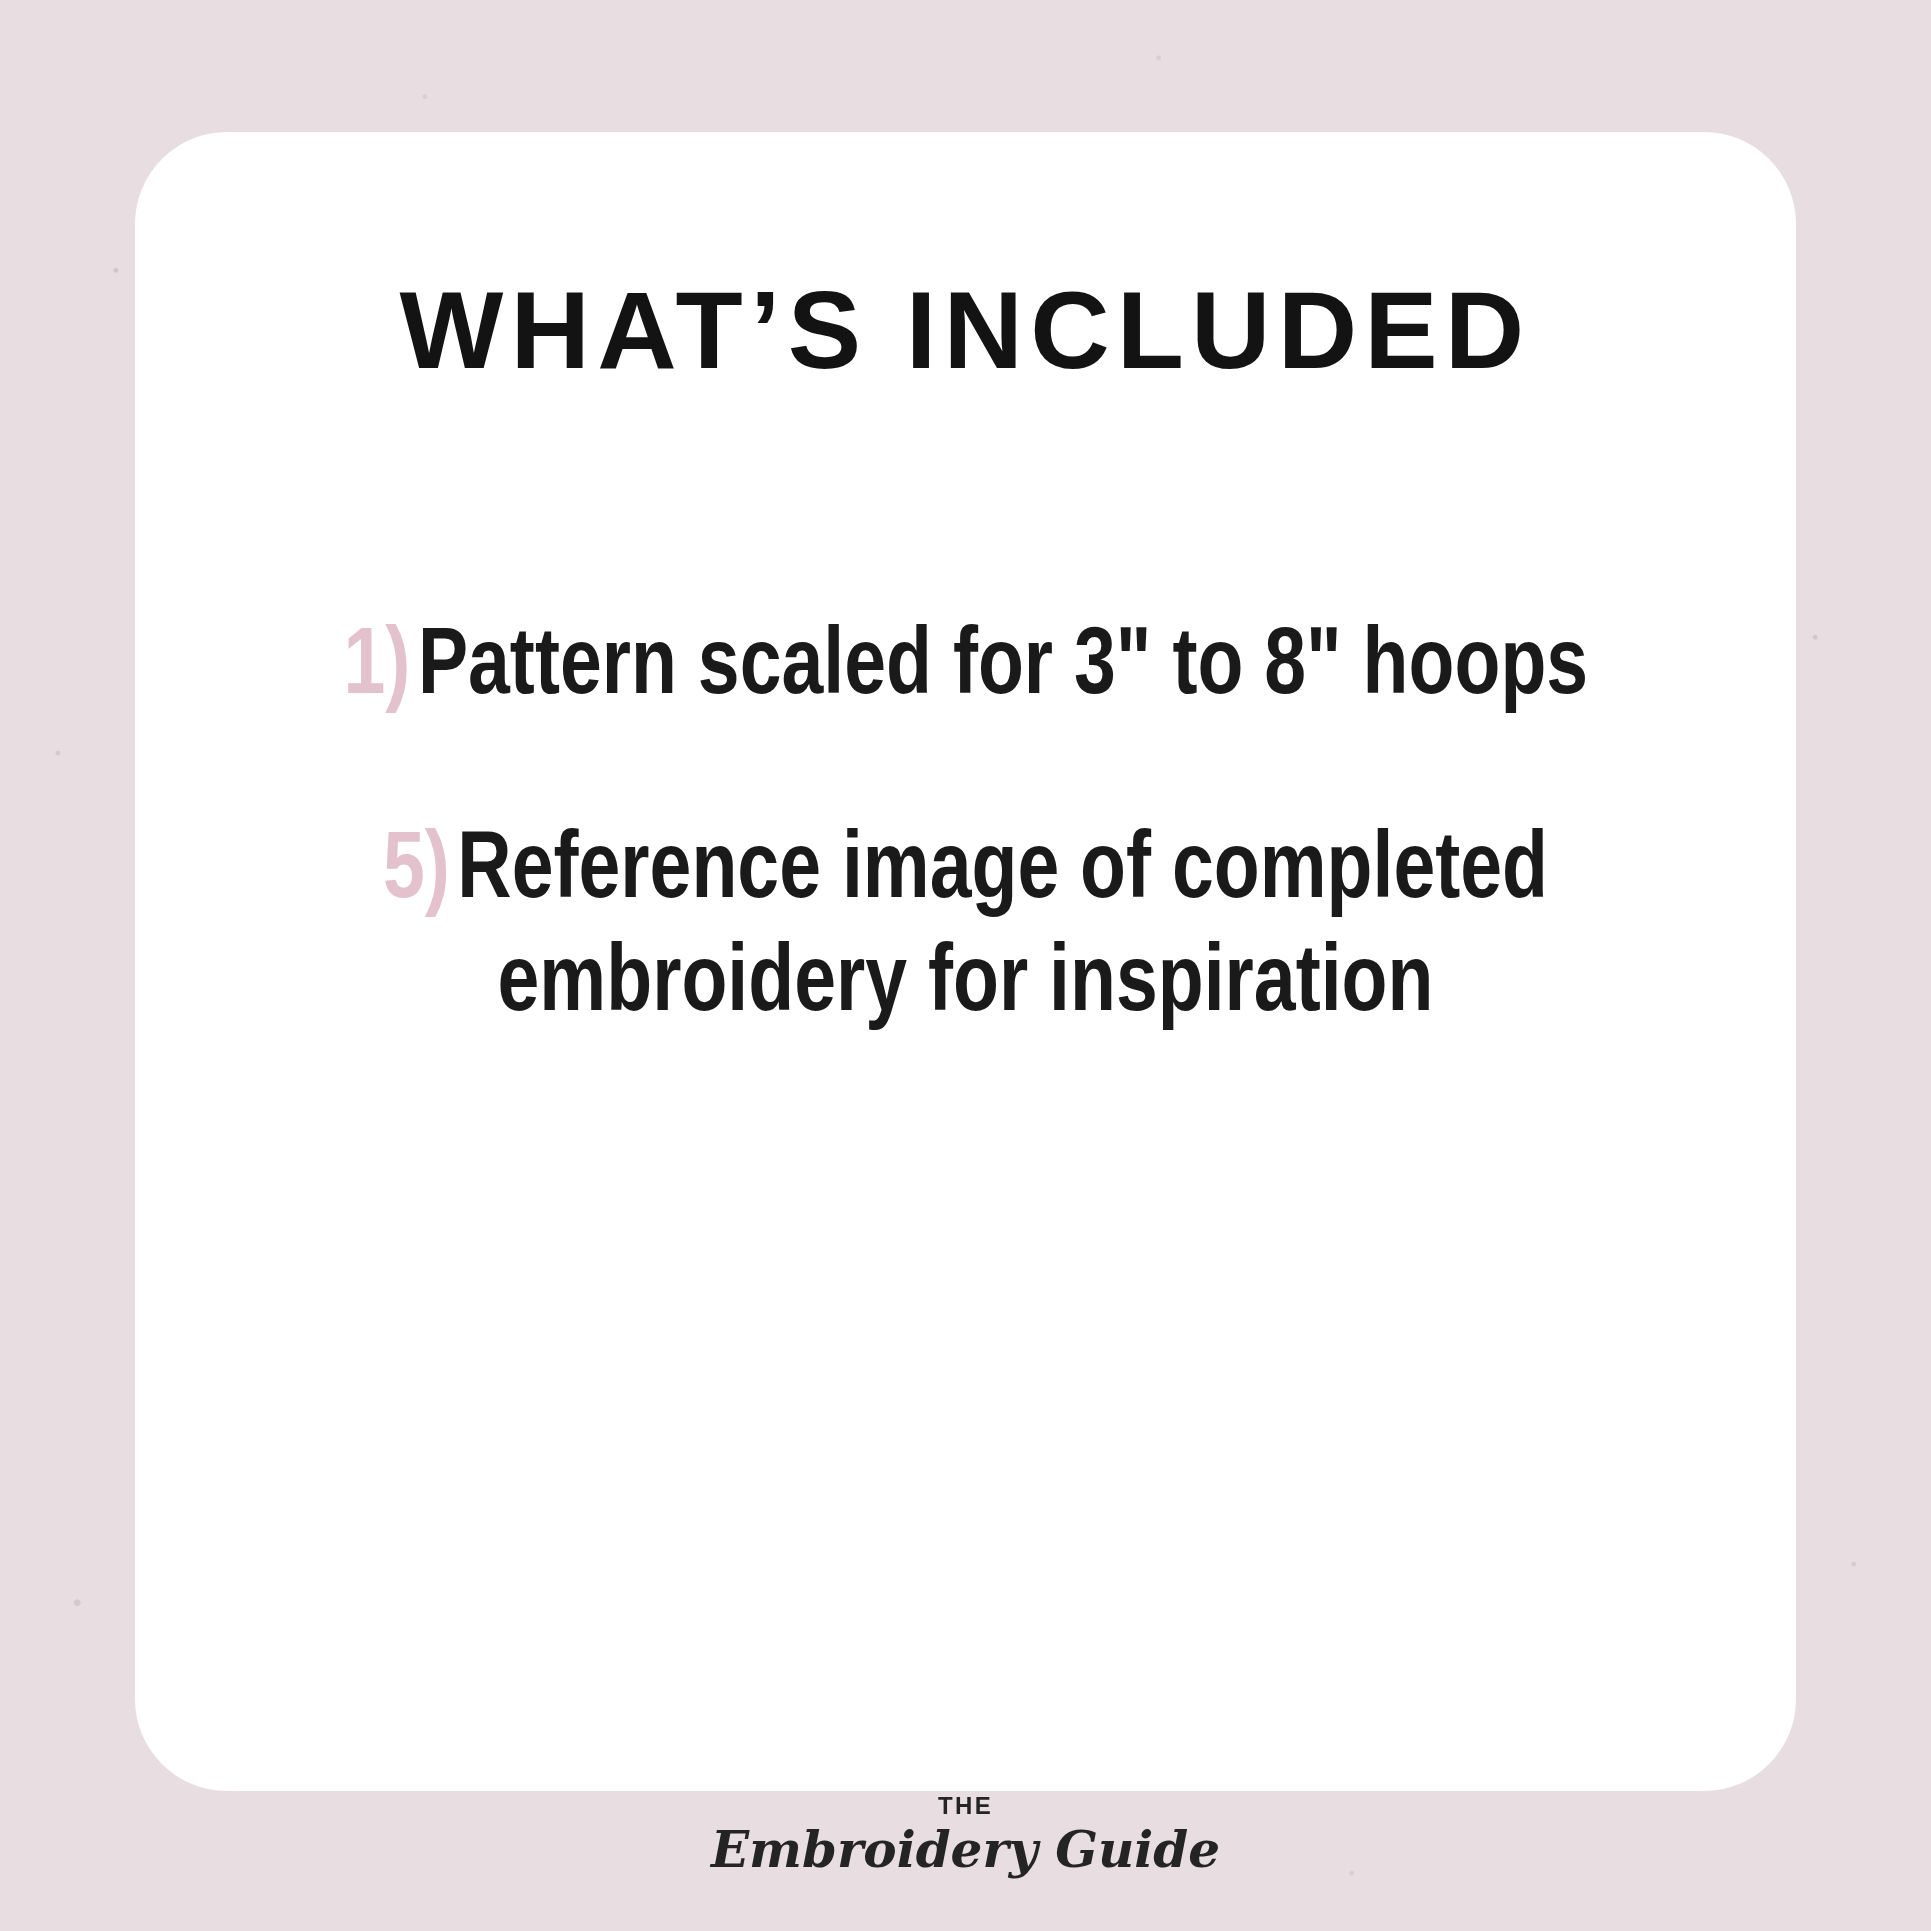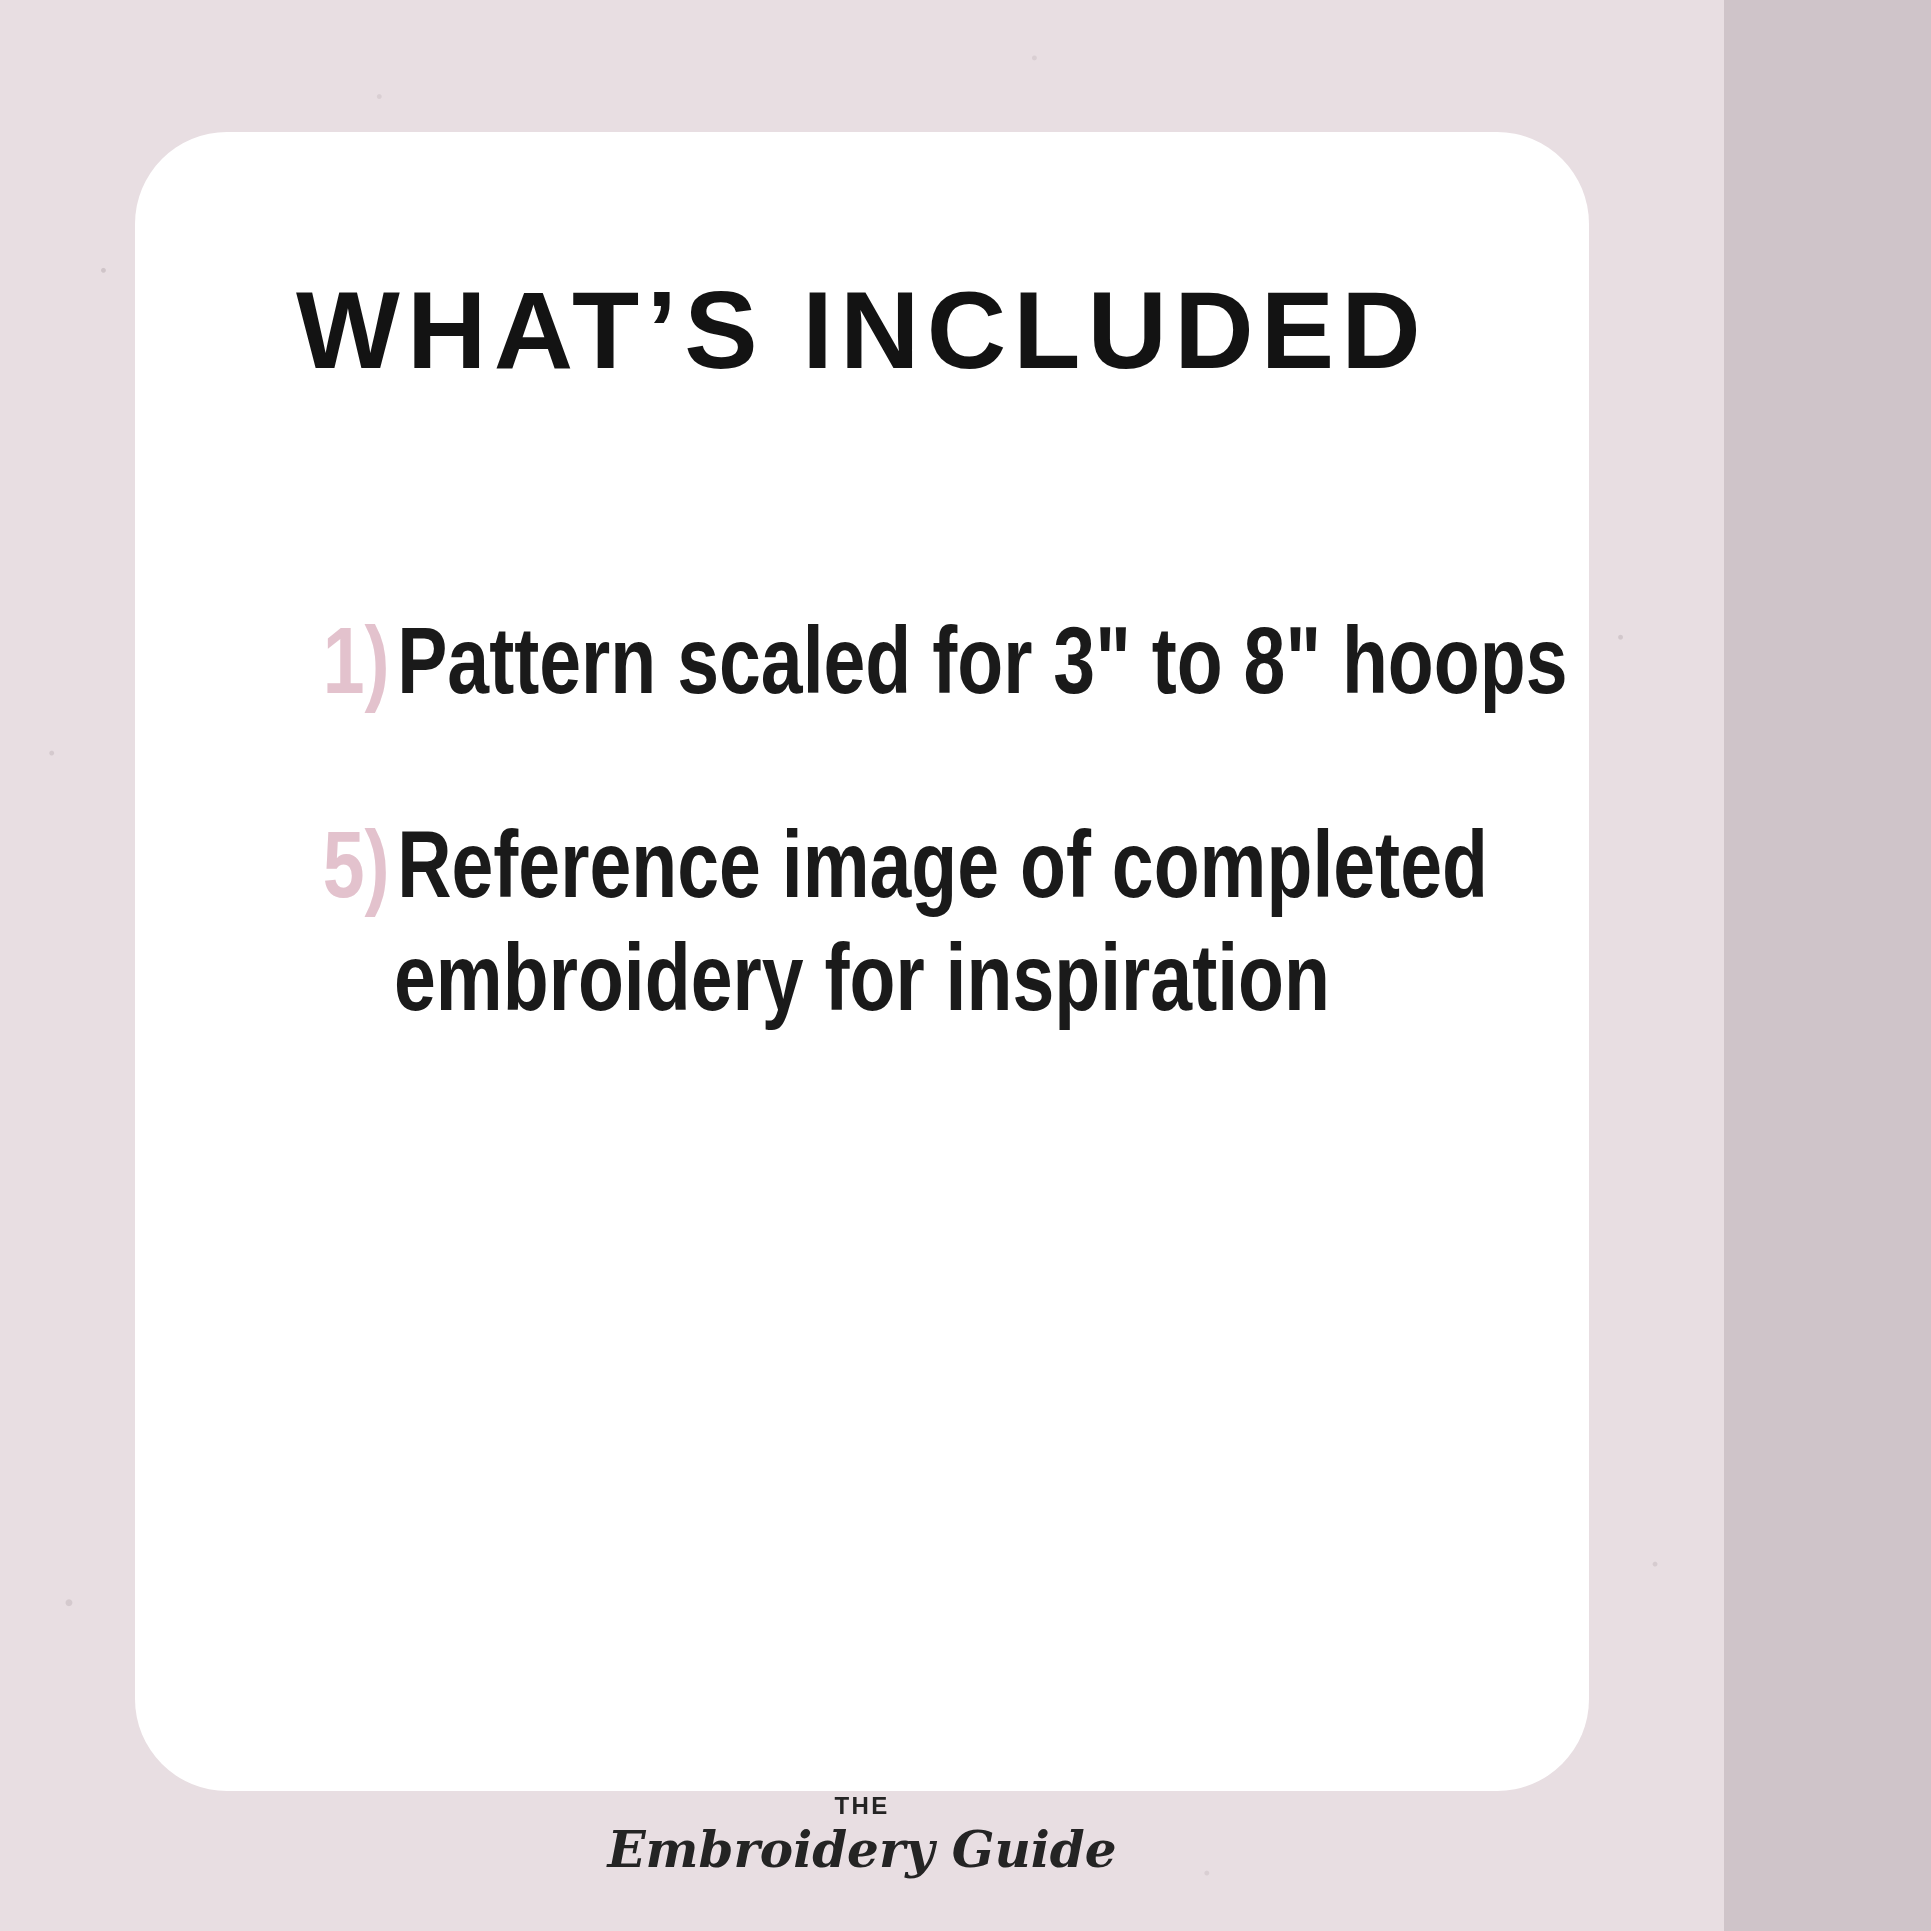--- a/index.html
+++ b/index.html
@@ -2,21 +2,21 @@
 <html><head>
 <meta charset="utf-8">
 <style>
   html, body {
     margin: 0;
     padding: 0;
     background: #cfc4c9;
   }
   .canvas {
     position: relative;
-    width: 1724px;
+    width: 1931px;
     height: 1931px;
     background-color: #e8dee2;
     overflow: hidden;
     font-family: "Liberation Sans", sans-serif;
   }
   
   .canvas::before {
     content: "";
     position: absolute;
     inset: 0;

